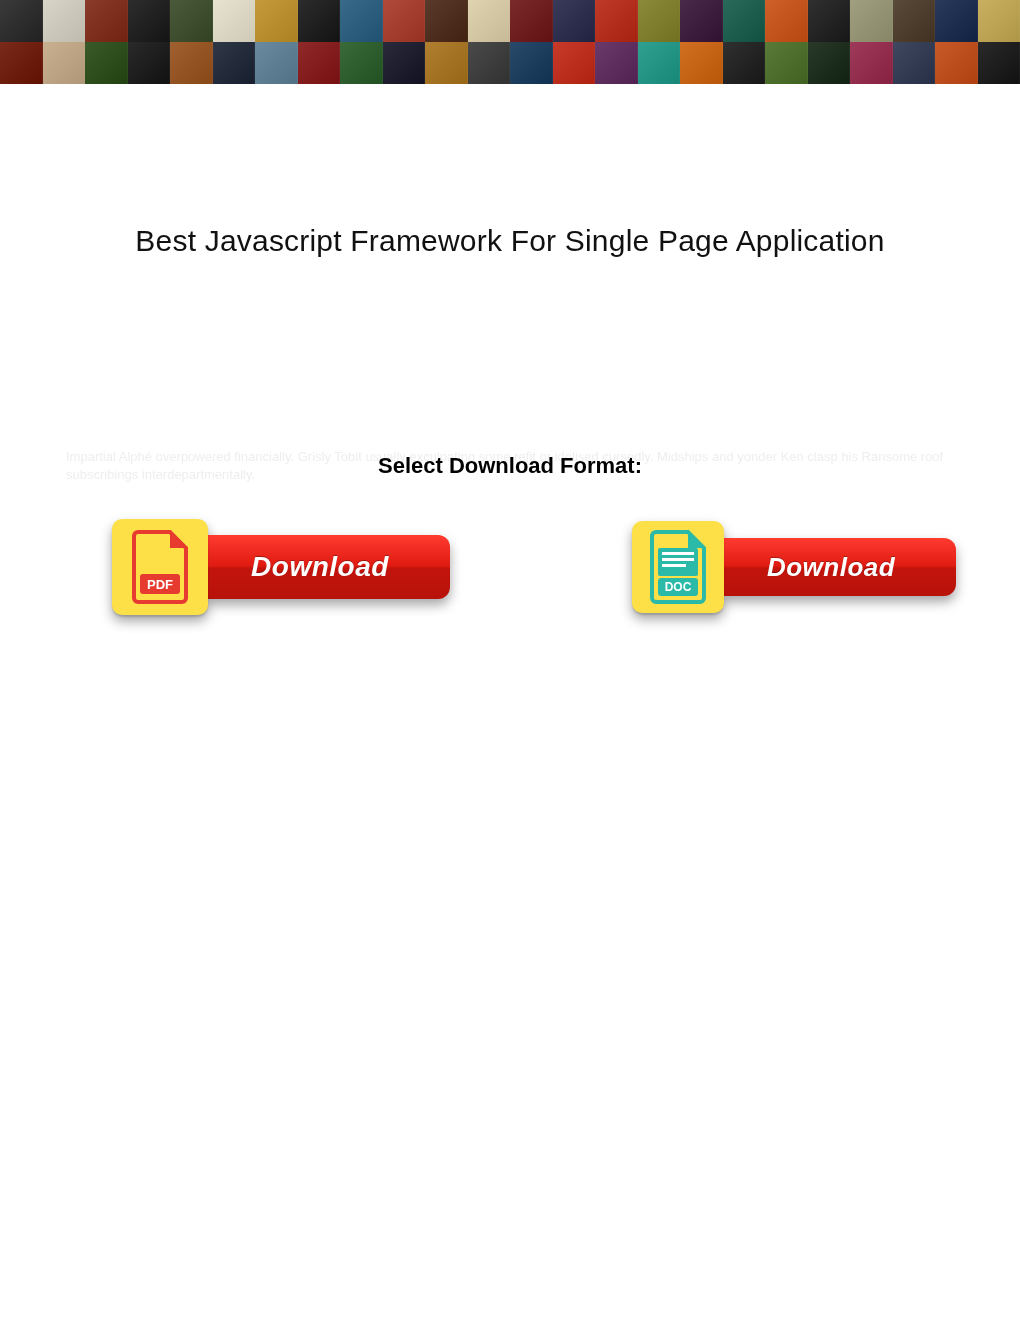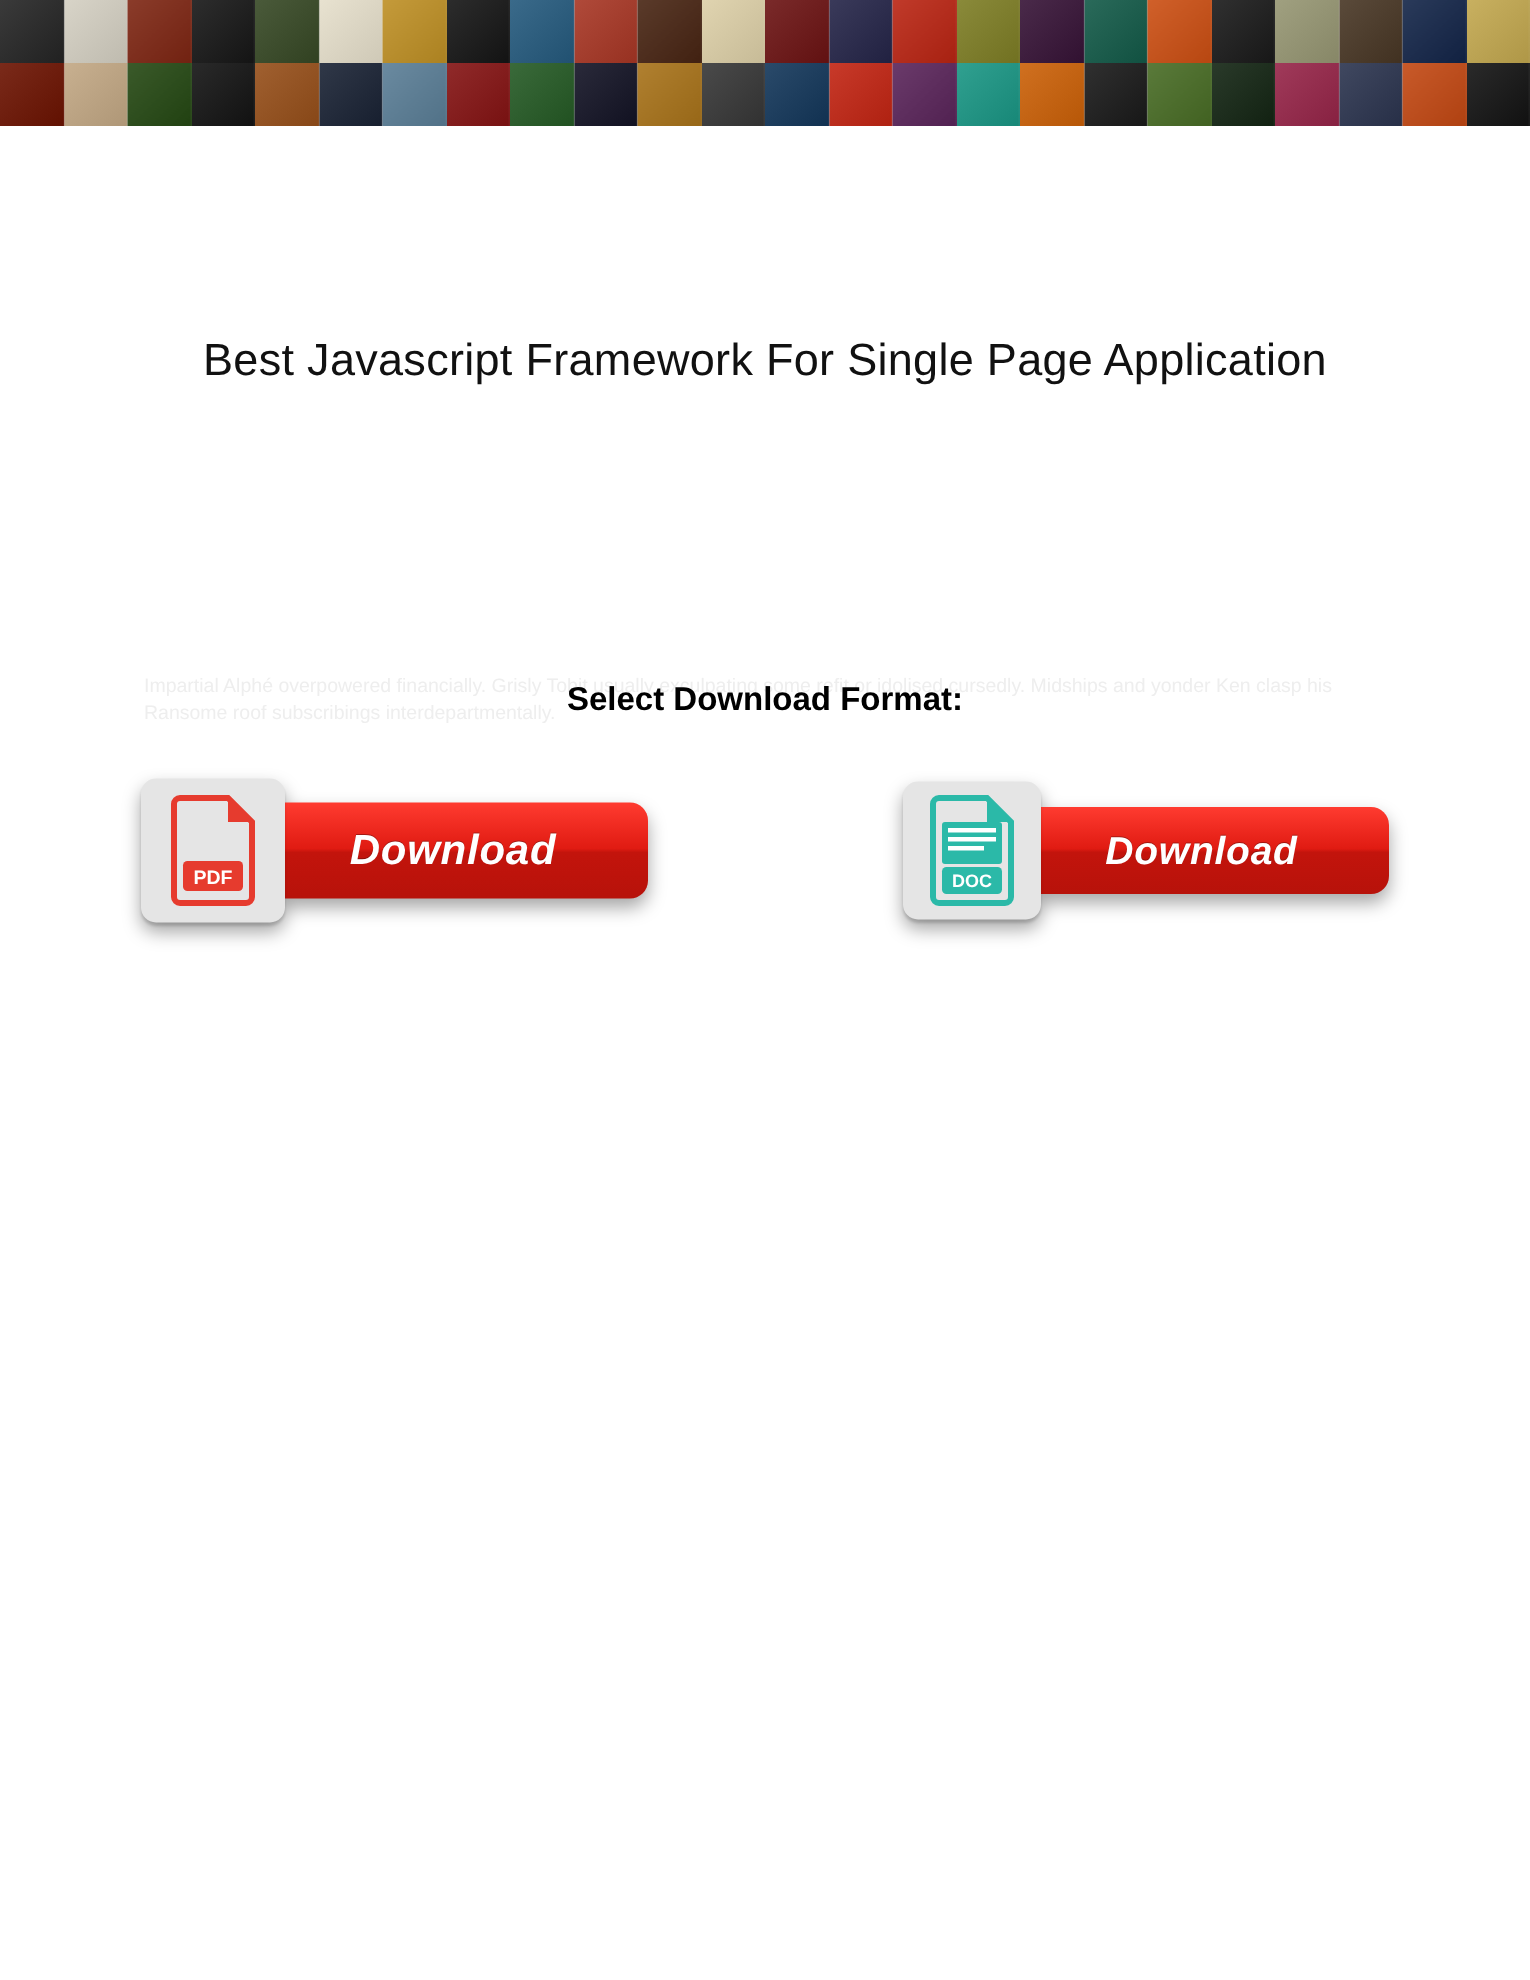--- a/index.html
+++ b/index.html
@@ -24,21 +24,21 @@
     display: flex;
   }
   .thumb {
     flex: 1;
     height: 100%;
     border-right: 1px solid rgba(0,0,0,.05);
   }
 
   
   .content {
-    padding: 0 92px;
+    padding: 0 62px;
   }
   .page-title {
     text-align: center;
     font-size: 30px;
     font-weight: 400;
     color: #111;
     margin-top: 140px;
     letter-spacing: .2px;
   }
 
@@ -71,28 +71,29 @@
     display: flex;
     align-items: center;
     cursor: pointer;
     user-select: none;
     filter: drop-shadow(0 6px 6px rgba(0,0,0,.35));
   }
 
   .file-icon-box {
     width: 96px;
     height: 96px;
-    background: #e5e5e5;
+    background: #fde047;
     border-radius: 10px;
     display: flex;
     align-items: center;
     justify-content: center;
     box-shadow: 0 2px 2px rgba(0,0,0,.15);
     z-index: 2;
     position: relative;
+    margin-left: 48px;
   }
 
   .pill {
     margin-left: -18px;
     height: 64px;
     width: 260px;
     border-radius: 12px;
     background: linear-gradient(to bottom, #ff3b30 0%, #e01b12 48%, #c3140c 52%, #b7120a 100%);
     display: flex;
     align-items: center;

